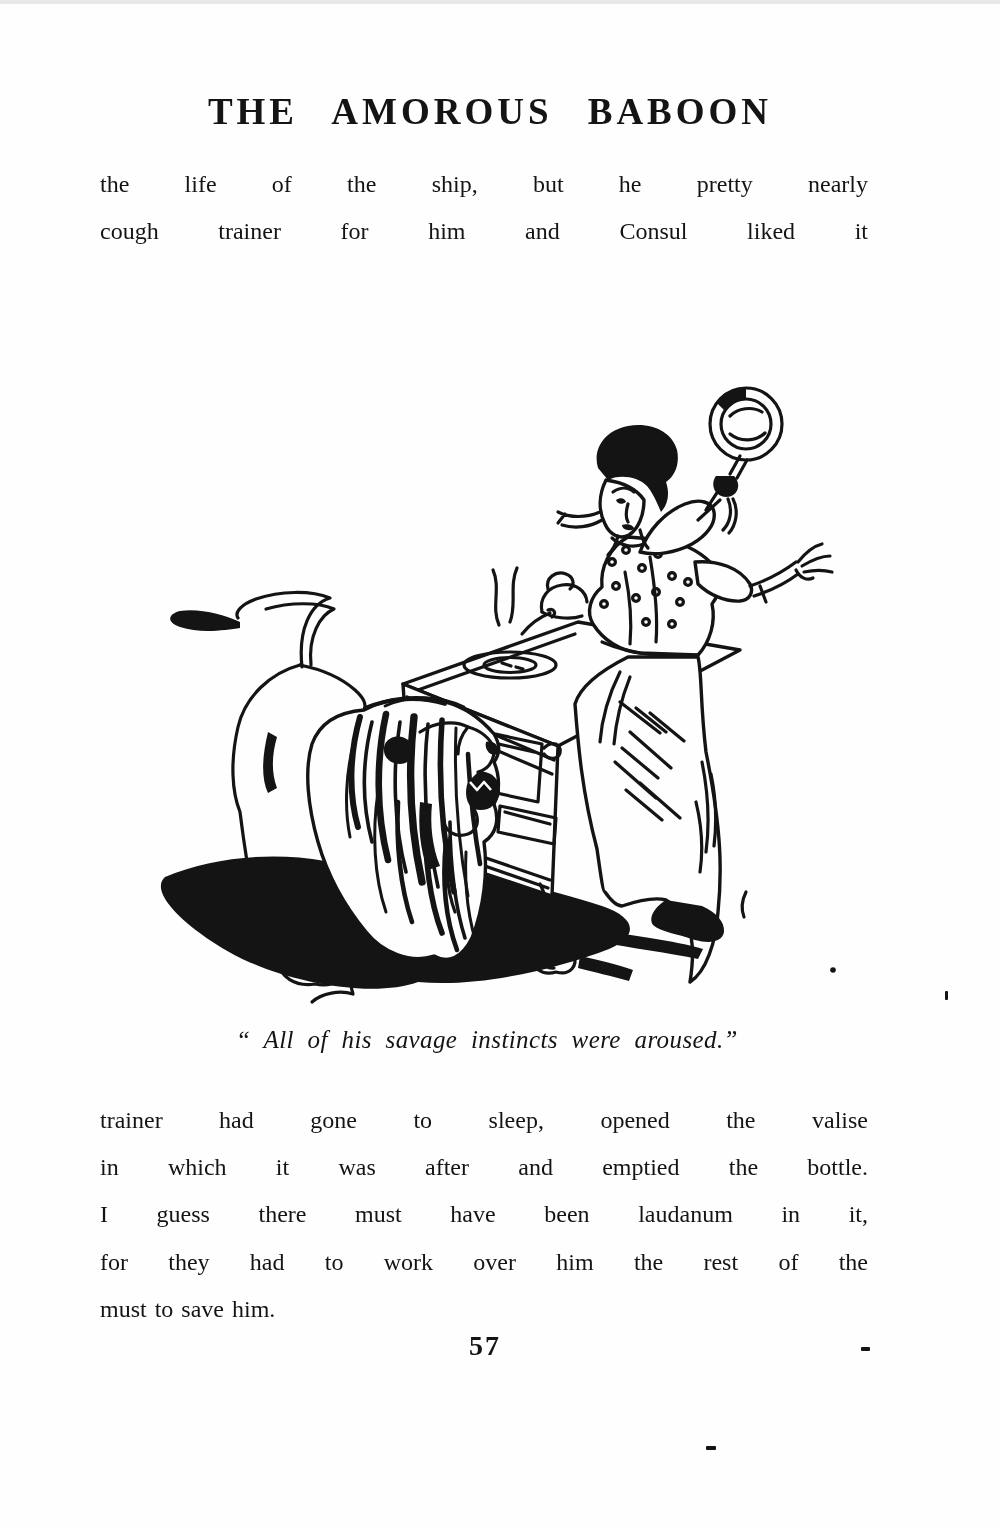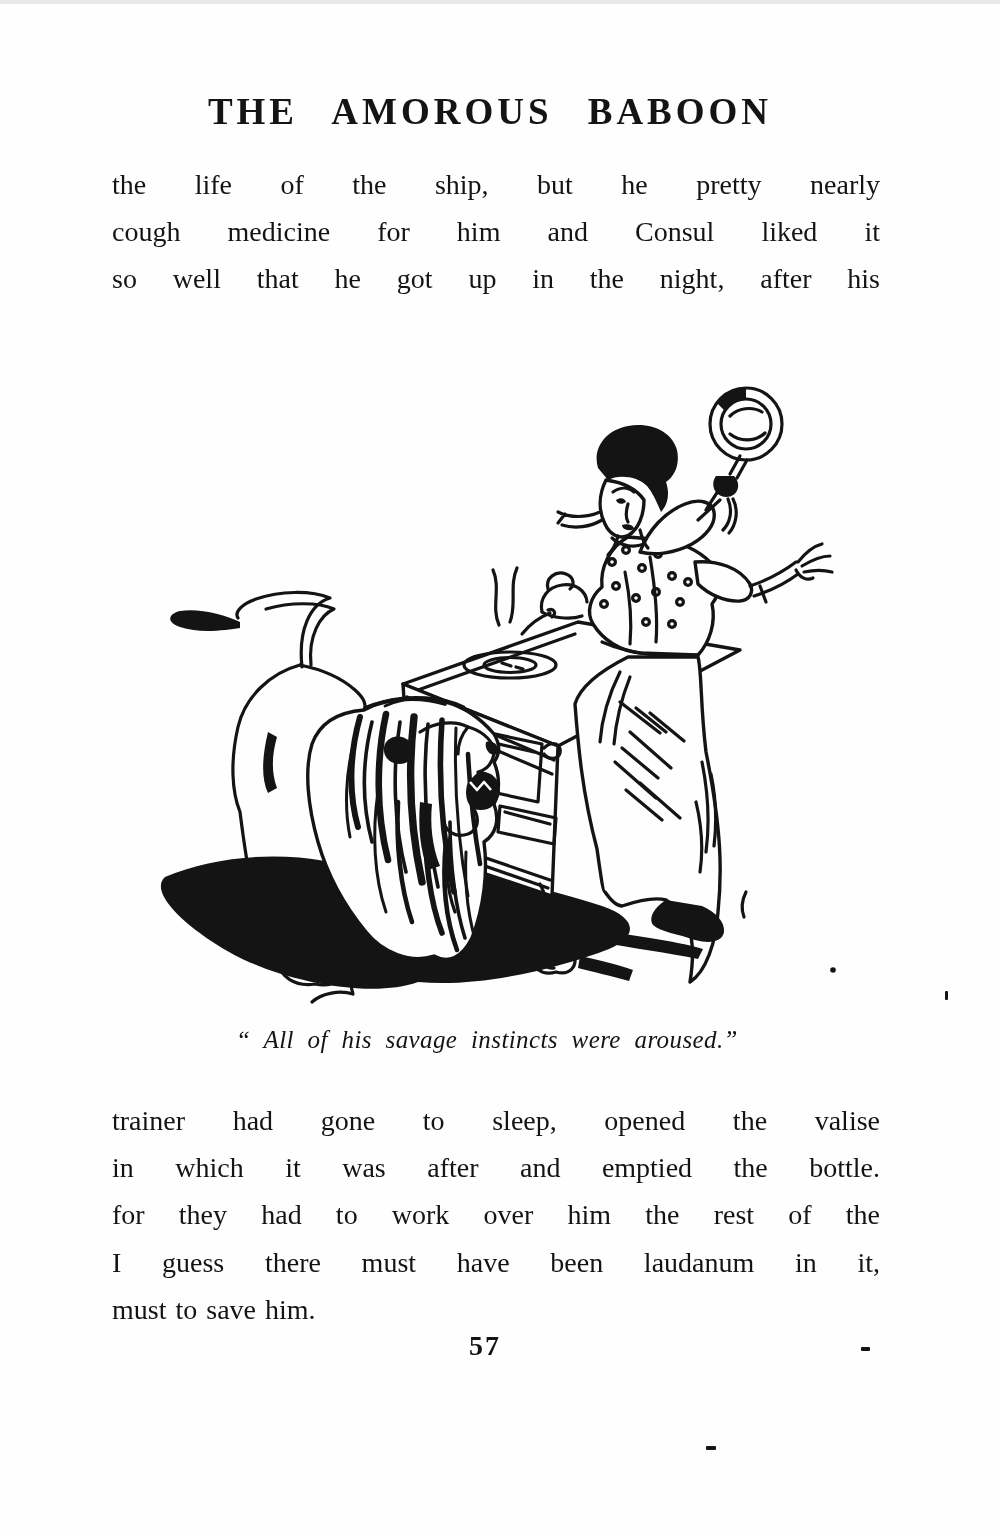--- a/index.html
+++ b/index.html
@@ -5,21 +5,21 @@
   html,body{margin:0;padding:0;background:#e8e8e8;}
   .page{
     position:relative;width:1000px;height:1530px;background:#fefefe;
     font-family:"Liberation Serif", serif;color:#141414;overflow:hidden;margin:4px auto;
   }
   .title{
     position:absolute;top:86px;left:0;width:1000px;text-align:center;
     font-size:37px;font-weight:bold;letter-spacing:4px;word-spacing:22px;
     transform:translateX(-10px);white-space:nowrap;
   }
-  .para{position:absolute;left:112px;width:768px;font-size:28px;line-height:47.2px;}
+  .para{position:absolute;left:100px;width:768px;font-size:24px;line-height:47.2px;}
   .para-top{top:157px;}
   .para-bottom{top:1093px;font-family:Liberation Serif, serif;}
   .line{text-align:justify;text-align-last:justify;white-space:normal;word-spacing:2px;}
   .line.last{text-align-last:left;}
   .figure{position:absolute;left:150px;top:368px;width:700px;height:655px;}
   .figure svg{display:block;width:700px;height:655px;}
   .caption{
     position:absolute;top:1022px;left:0;width:1000px;text-align:center;
     font-style:italic;font-size:25px;word-spacing:7px;letter-spacing:0.4px;
     transform:translateX(-13px);white-space:nowrap;
@@ -39,22 +39,21 @@
 </style>
 </head>
 <body>
 
 <div class="page">
 
   <div class="title">THE AMOROUS BABOON</div>
 
   <div class="para para-top">
     <div class="line">the life of the ship, but he pretty nearly</div>
-    <div class="line">cough medicine for him and Consul liked it</div>
-    <div class="line">so well that he got up in the night, after his</div>
+    <div class="line">cough trainer for him and Consul liked it</div>
   </div>
 
   <div class="figure">
     <svg viewBox="0 0 700 655">
 
       <path class="f" d="M15 505 C60 486 120 479 175 489 C163 477 186 469 226 479 C300 496 392 514 452 534 C487 546 489 564 459 577 C410 596 330 616 268 610 C224 626 148 611 104 592 C58 573 -6 524 15 505 Z"></path>
       <path class="f" d="M430 584 C452 589 470 593 483 598 L479 609 C462 604 443 600 428 596 Z"></path>
 
       <g>
         <path class="wf" d="M253 312 L428 250 L590 278 L408 374 Z"></path>
@@ -203,22 +202,22 @@
       <path class="s" d="M596 520 C592 528 591 537 594 545" stroke-width="3"></path>
       <circle class="f" cx="683" cy="598" r="2.8"></circle>
     </svg>
   </div>
 
   <div class="caption">“ All of his savage instincts were aroused.”</div>
 
   <div class="para para-bottom">
     <div class="line">trainer had gone to sleep, opened the valise</div>
     <div class="line">in which it was after and emptied the bottle.</div>
+    <div class="line">I guess there must have been laudanum in it,</div>
     <div class="line">for they had to work over him the rest of the</div>
-    <div class="line">I guess there must have been laudanum in it,</div>
     <div class="line last">must to save him.</div>
   </div>
 
   <div class="page-number">57</div>
 
   <div class="speck speck-tick"></div>
   <div class="speck speck-dash-1"></div>
   <div class="speck speck-dash-2"></div>
 </div>
 

